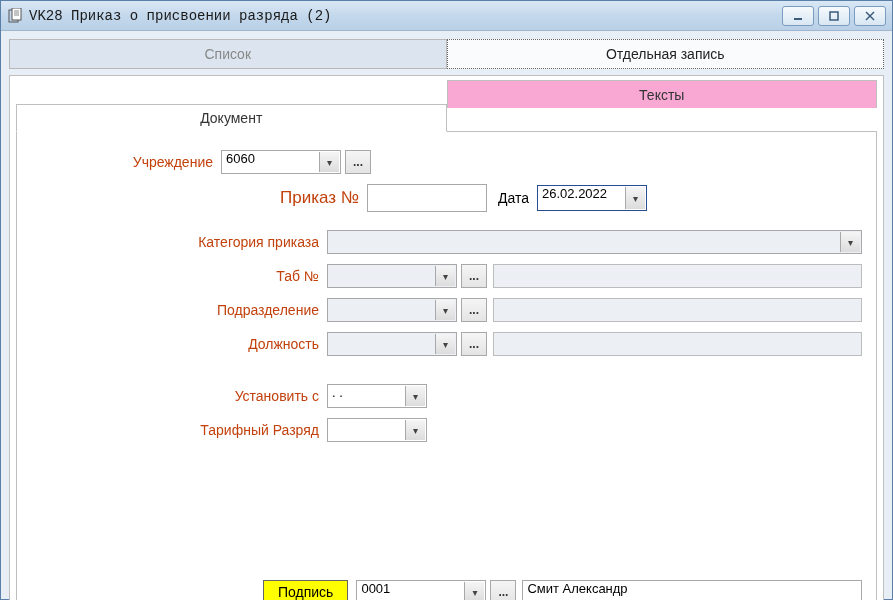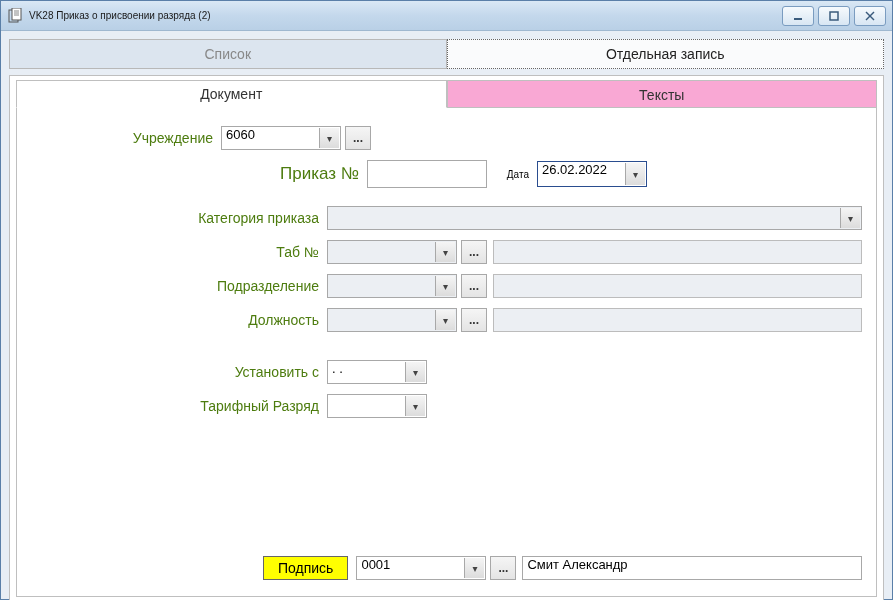--- a/index.html
+++ b/index.html
@@ -24,21 +24,22 @@
     padding: 0 6px;
   }
   .titlebar-icon {
     width: 16px; height: 16px;
     margin-right: 6px;
     display: flex; align-items: center; justify-content: center;
   }
   .title-text {
     flex: 1;
     color: #1a1a1a;
-    font-size: 10px;
+    font-size: 14px;
+    font-family: Liberation Mono, monospace;
   }
   .win-controls { display: flex; gap: 4px; }
   .win-btn {
     width: 32px; height: 20px;
     border: 1px solid #7a9cc0;
     border-radius: 3px;
     background: linear-gradient(to bottom, #f6fafd, #d8e6f3);
     display: flex; align-items: center; justify-content: center;
     color: #3a5b7c;
     font-size: 11px;
@@ -93,41 +94,42 @@
     background: #f9a8d4;
     color: #333;
     font-size: 14px;
     cursor: pointer;
   }
   .innertab.active {
     background: #fff;
     border-bottom: 1px solid #fff;
     position: relative;
     z-index: 2;
+    margin-top: 24px;
   }
   .innerpanel {
     border: 1px solid #bfbfbf;
     margin-top: -1px;
     height: 490px;
     padding: 18px 14px;
     position: relative;
     background: #fff;
   }
 
   .form-row {
     display: flex;
     align-items: center;
     margin-bottom: 10px;
   }
   .lbl {
     width: 296px;
     text-align: right;
     padding-right: 8px;
     font-size: 14px;
-    color: #4d7c0f;
+    color: #c2410c;
   }
   .combo, .txt, .datebox, .sel {
     height: 24px;
     border: 1px solid #a8a8a8;
     background: #fff;
     display: flex; align-items: flex-start;
     font-size: 13px;
     padding: 0 4px;
   }
   .combo { position: relative; padding-right: 22px; }
@@ -235,21 +237,21 @@
           <div class="combo" style="width:120px">
             <span>6060</span>
             <span class="caret">▾</span>
           </div>
           <div class="ellipsis-btn">...</div>
         </div>
 
         <div class="form-row" style="margin-top:6px;margin-bottom:18px;">
           <div class="lbl" style="width:336px;font-size:17px">Приказ №</div>
           <div class="txt" style="width:120px;height:28px"></div>
-          <div style="width:50px;text-align:right;padding-right:8px;font-size:10px">Дата</div>
+          <div style="width:50px;text-align:right;padding-right:8px;font-size:14px">Дата</div>
           <div class="datebox" style="width:110px;height:26px;border:1px solid #2a4d8f">
             <span>26.02.2022</span>
             <span class="caret">▾</span>
           </div>
         </div>
 
         <div class="form-row">
           <div class="lbl">Категория приказа</div>
           <div class="sel grey-input" style="flex:1">
             <span></span>

